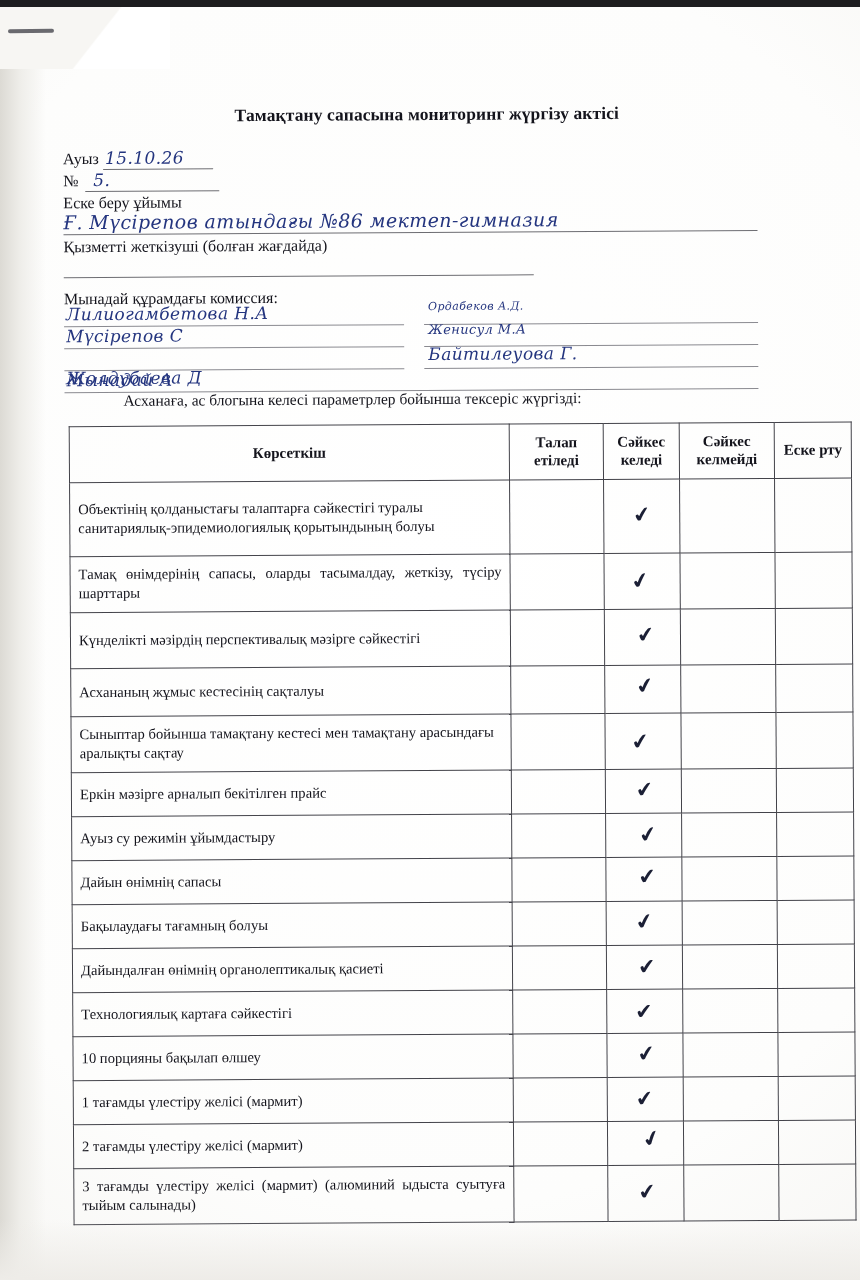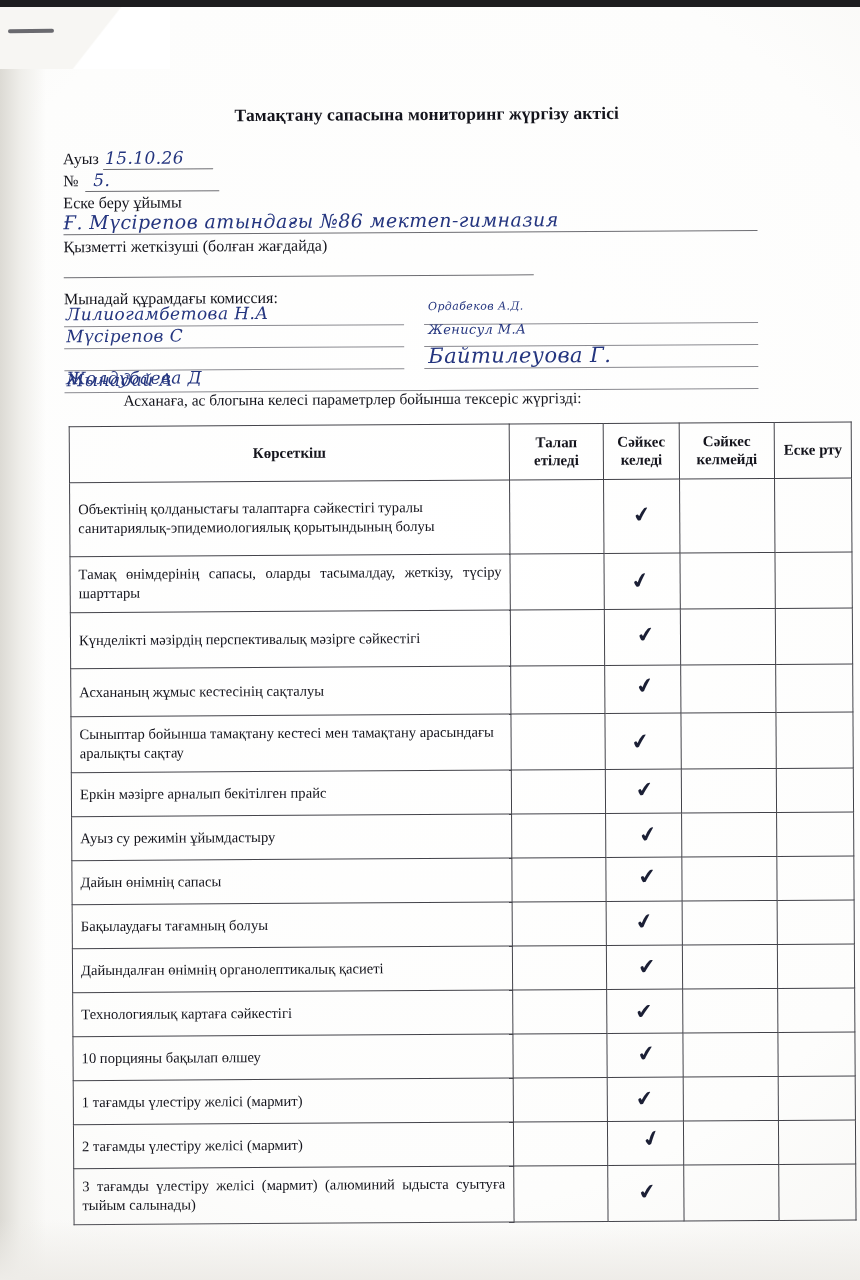--- a/index.html
+++ b/index.html
@@ -182,21 +182,21 @@
     <div class="hw" style="left:430px; top:300px; font-size:11px;">Ордабеков А.Д.</div>
     <div class="rule thin" style="left:426px; top:324px; width:334px;"></div>
 
     <div class="hw" style="left:68px; top:324px; font-size:17px;">Мүсірепов С</div>
     <div class="rule thin" style="left:66px; top:346px; width:340px;"></div>
     <div class="hw" style="left:430px; top:322px; font-size:13px;">Женисул М.А</div>
     <div class="rule thin" style="left:426px; top:346px; width:334px;"></div>
 
     <div class="hw" style="left:68px; top:366px; font-size:17px;">Жолдубаева Д</div>
     <div class="rule thin" style="left:66px; top:368px; width:340px;"></div>
-    <div class="hw" style="left:430px; top:344px; font-size:21px;text-align:center;">Байтилеуова Г.</div>
+    <div class="hw" style="left:430px; top:344px; font-size:17px;text-align:center;">Байтилеуова Г.</div>
     <div class="rule thin" style="left:426px; top:368px; width:334px;"></div>
 
     <div class="hw" style="left:68px; top:368px; font-size:17px;">Мынадай А</div>
     <div class="rule thin" style="left:66px; top:390px; width:694px;"></div>
 
     <div class="field-line label-ashana">Асханаға, ас блогына келесі параметрлер бойынша тексеріс жүргізді:</div>
 
     <table id="tbl">
       <colgroup>
         <col style="width:440px">

